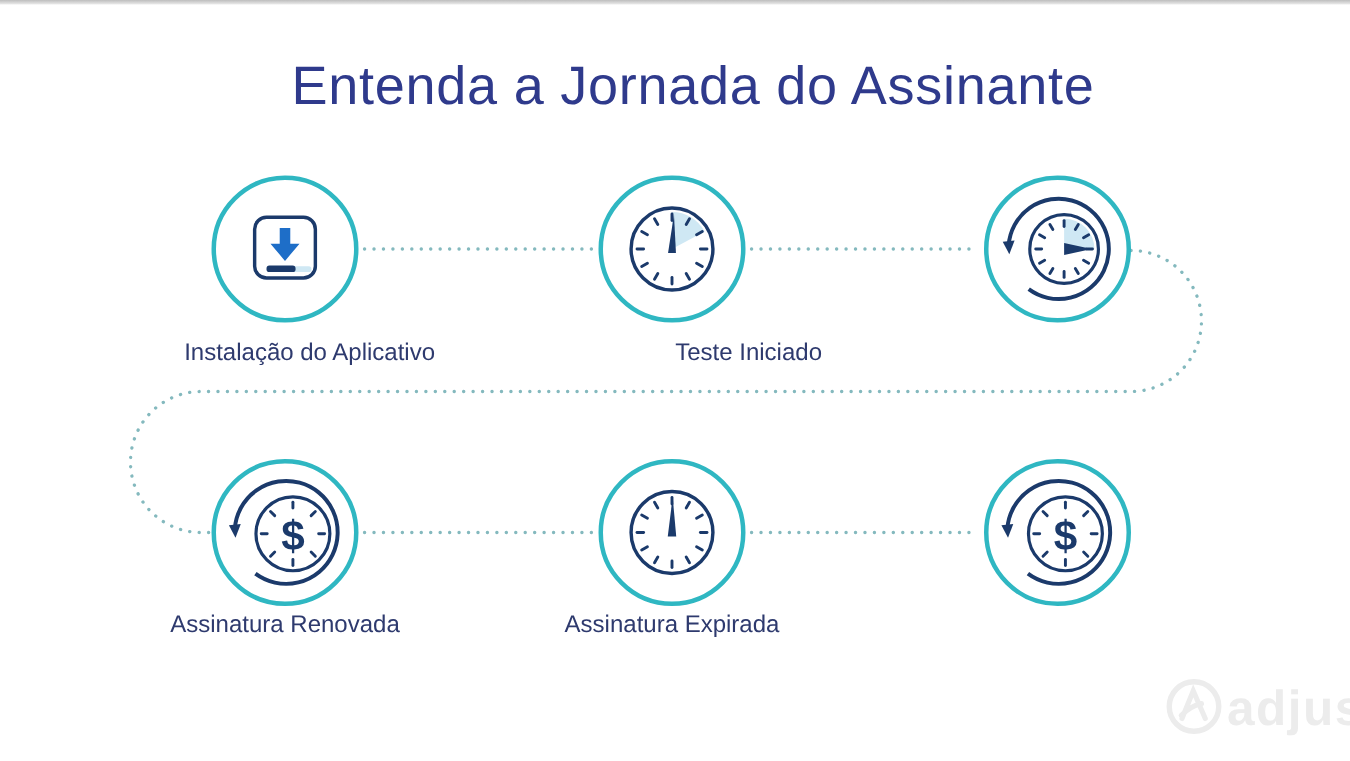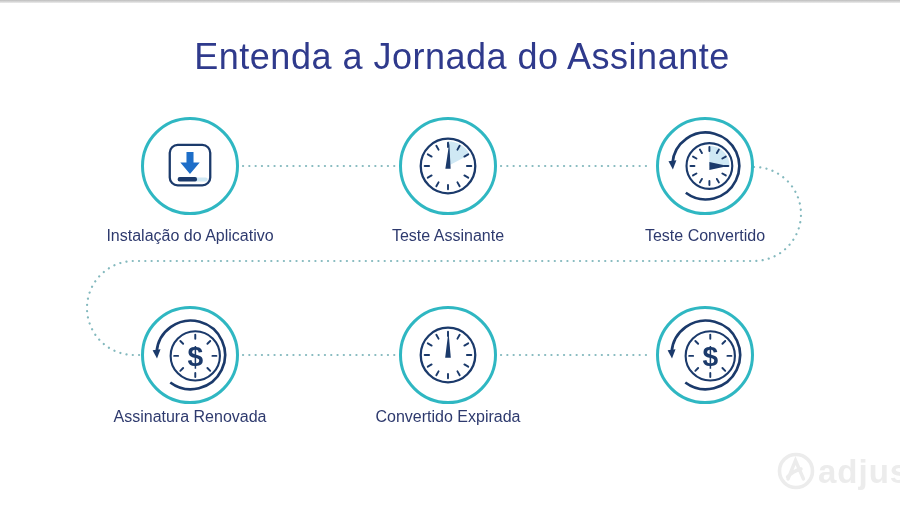--- a/index.html
+++ b/index.html
@@ -10,21 +10,21 @@
   }
   .top-line{position:absolute;top:0;left:0;width:100%;height:3px;
     background:linear-gradient(#bdbdbd,#ececec);}
   .title{
     position:absolute;top:36px;left:0;width:100%;text-align:center;
     font-size:36px;font-weight:300;letter-spacing:0.5px;color:#2F3A8C;
   }
   .connectors{position:absolute;top:0;left:0;pointer-events:none;}
   .node{position:absolute;width:200px;text-align:center;}
   .node.c1{left:90px;}  .node.c2{left:348px;} .node.c3{left:605px;}
-  .node.r1{top:117px;}  .node.r2{top:306px;}
+  .node.r1{top:117px;text-align:right;}  .node.r2{top:306px;}
   .circle{
     width:92px;height:92px;margin:0 auto;border:3px solid #2FB7C2;border-radius:50%;
     background:#fff;display:flex;align-items:center;justify-content:center;
     position:relative;z-index:2;
   }
   .label{margin-top:12px;font-size:16px;color:#2E3A6E;}
   .r2 .label{margin-top:4px;}
   .icon-svg{display:block;}
   .navy-stroke{stroke:#1B3A6B;fill:none;}
   .ticks{stroke:#1B3A6B;stroke-width:2.2;stroke-linecap:round;}
@@ -72,21 +72,21 @@
             <line x1="0.00" y1="21.50" x2="0.00" y2="26.50"></line>
             <line x1="-10.75" y1="18.62" x2="-13.25" y2="22.95"></line>
             <line x1="-18.62" y1="10.75" x2="-22.95" y2="13.25"></line>
             <line x1="-21.50" y1="0.00" x2="-26.50" y2="0.00"></line>
             <line x1="-18.62" y1="-10.75" x2="-22.95" y2="-13.25"></line>
             <line x1="-10.75" y1="-18.62" x2="-13.25" y2="-22.95"></line>
           </g>
         <polygon points="-3,3 3,3 1.5,-26" fill="#1B3A6B"></polygon>
       </svg>
     </div>
-    <div class="label">Teste Assinante</div>
+    <div class="label">Teste Iniciado</div>
   </div>
 
   <div class="node c3 r1">
     <div class="circle">
       <svg class="icon-svg" width="88" height="88" viewBox="-50 -50 100 100">
         <path d="M -21.8 30.4 A 38 38 0 1 0 -37 -3" class="navy-stroke" stroke-width="3"></path>
         <polygon points="-41.5,-5.5 -32.5,-6.5 -36.5,4" fill="#1B3A6B"></polygon>
         <circle cx="5" cy="0" r="26" fill="#ffffff" class="navy-stroke" stroke-width="2.4"></circle>
         <path d="M 5 0 L 5 -23 A 23 23 0 0 1 28 0 Z" fill="#CFE8F4"></path>
         <g class="ticks">
@@ -99,21 +99,20 @@
             <line x1="5.00" y1="17.00" x2="5.00" y2="21.50"></line>
             <line x1="-3.50" y1="14.72" x2="-5.75" y2="18.62"></line>
             <line x1="-9.72" y1="8.50" x2="-13.62" y2="10.75"></line>
             <line x1="-12.00" y1="0.00" x2="-16.50" y2="0.00"></line>
             <line x1="-9.72" y1="-8.50" x2="-13.62" y2="-10.75"></line>
             <line x1="-3.50" y1="-14.72" x2="-5.75" y2="-18.62"></line>
           </g>
         <polygon points="5,-4.5 5,4.5 26,0" fill="#1B3A6B"></polygon>
       </svg>
     </div>
-    <div class="label">Teste Convertido</div>
   </div>
 
   <div class="node c1 r2">
     <div class="circle">
       <svg class="icon-svg" width="88" height="88" viewBox="-50 -50 100 100">
         <path d="M -22.4 31.2 A 39 39 0 1 0 -38 -3" class="navy-stroke" stroke-width="3"></path>
         <polygon points="-42.5,-5.5 -33.5,-6.5 -37.5,4" fill="#1B3A6B"></polygon>
         <circle cx="6" cy="1" r="28" fill="#CFE8F4" class="navy-stroke" stroke-width="2.4"></circle>
         <g class="ticks">
             <line x1="6.00" y1="-18.50" x2="6.00" y2="-23.00"></line>
@@ -145,21 +144,21 @@
             <line x1="0.00" y1="21.50" x2="0.00" y2="26.50"></line>
             <line x1="-10.75" y1="18.62" x2="-13.25" y2="22.95"></line>
             <line x1="-18.62" y1="10.75" x2="-22.95" y2="13.25"></line>
             <line x1="-21.50" y1="0.00" x2="-26.50" y2="0.00"></line>
             <line x1="-18.62" y1="-10.75" x2="-22.95" y2="-13.25"></line>
             <line x1="-10.75" y1="-18.62" x2="-13.25" y2="-22.95"></line>
           </g>
         <polygon points="-3.2,3 3.2,3 0.5,-27" fill="#1B3A6B"></polygon>
       </svg>
     </div>
-    <div class="label">Convertido Expirada</div>
+    <div class="label">Assinatura Expirada</div>
   </div>
 
   <div class="node c3 r2">
     <div class="circle">
       <svg class="icon-svg" width="88" height="88" viewBox="-50 -50 100 100">
         <path d="M -22.4 31.2 A 39 39 0 1 0 -38 -3" class="navy-stroke" stroke-width="3"></path>
         <polygon points="-42.5,-5.5 -33.5,-6.5 -37.5,4" fill="#1B3A6B"></polygon>
         <circle cx="6" cy="1" r="28" fill="#CFE8F4" class="navy-stroke" stroke-width="2.4"></circle>
         <g class="ticks">
             <line x1="6.00" y1="-18.50" x2="6.00" y2="-23.00"></line>

